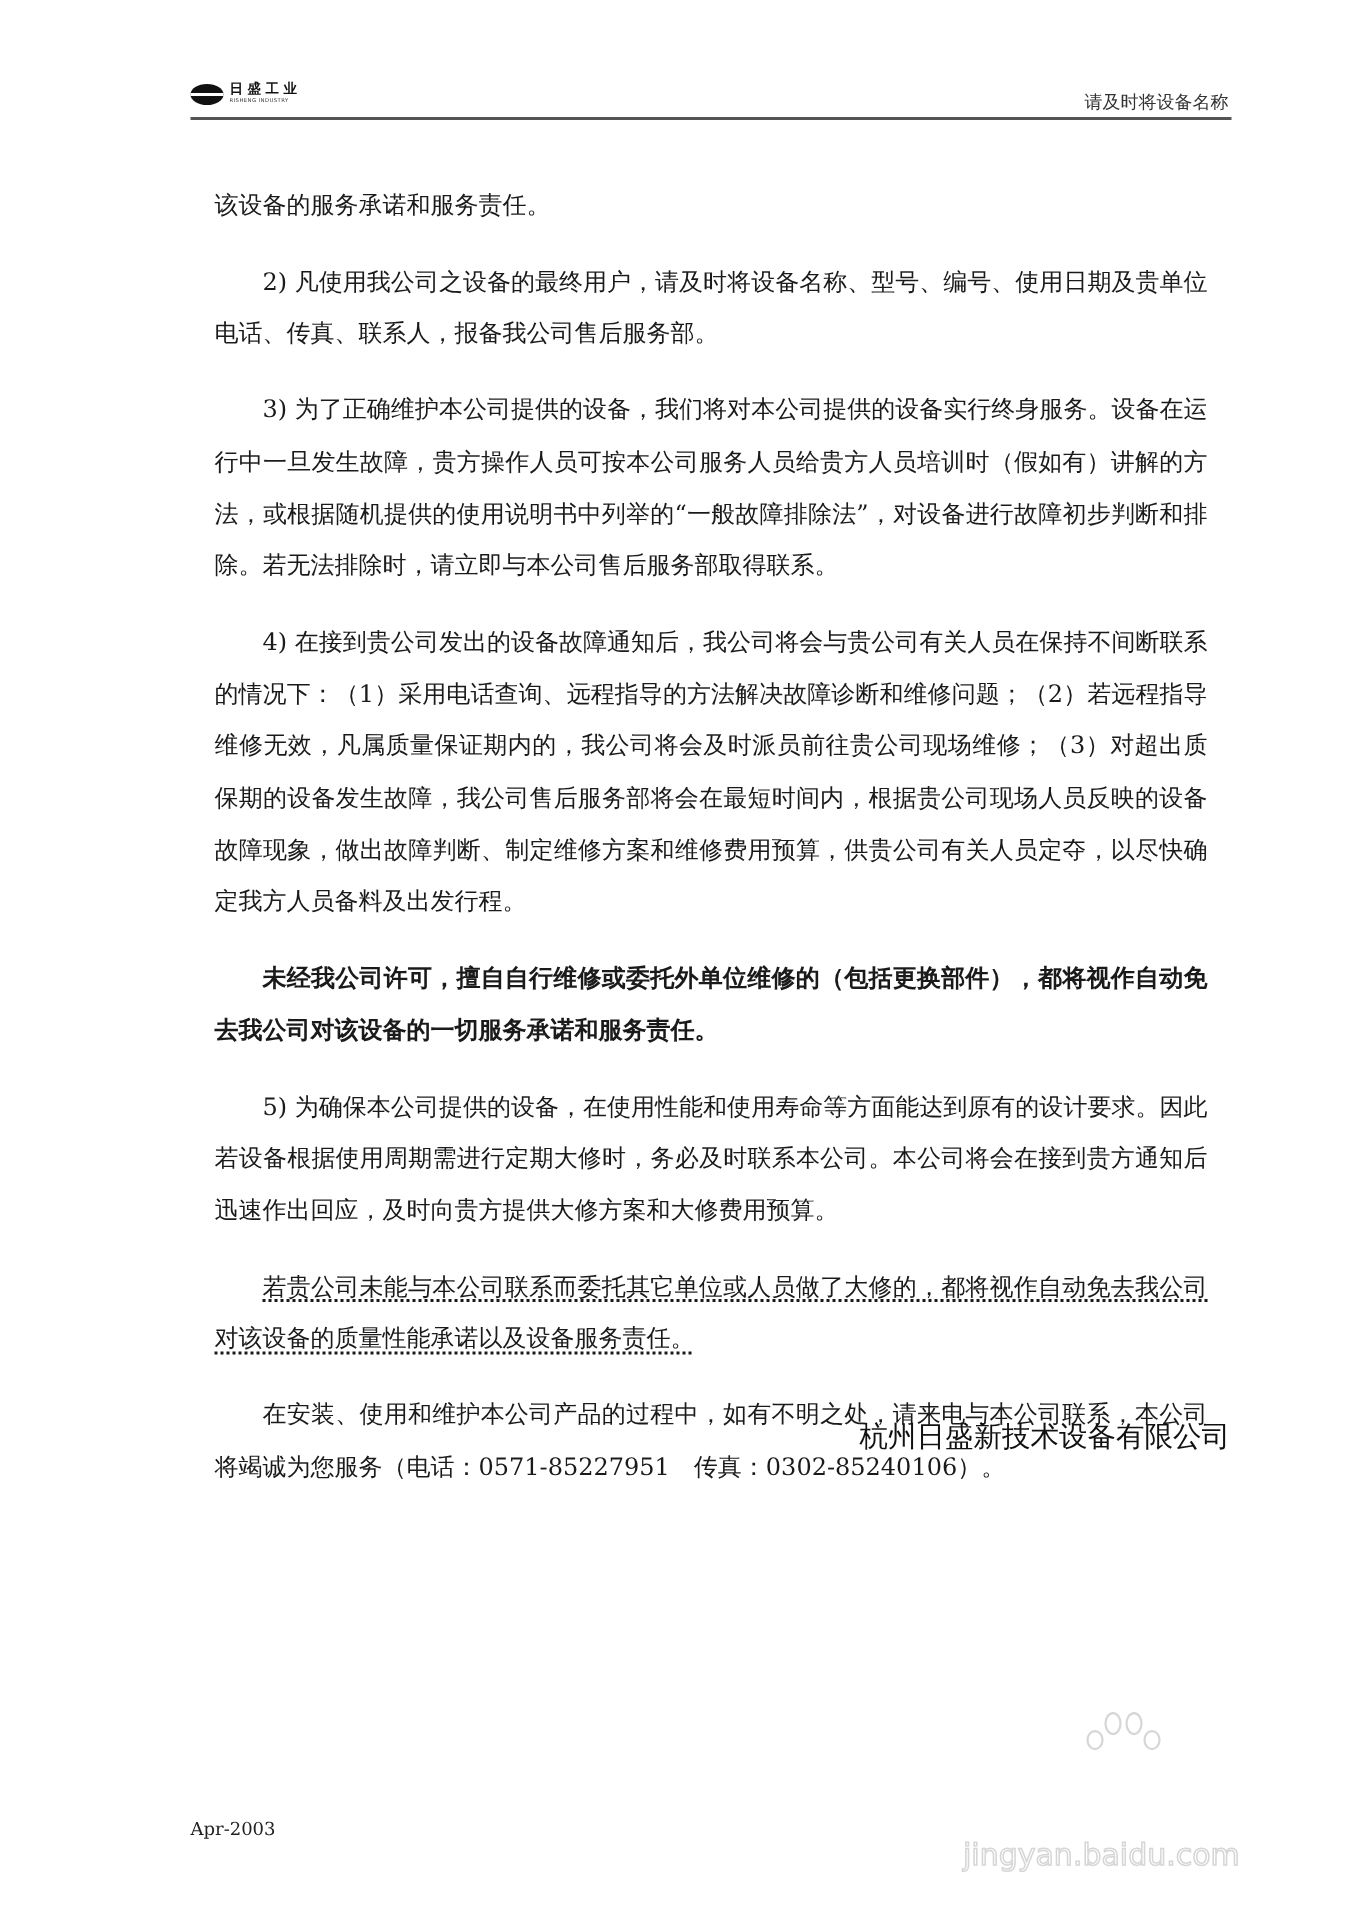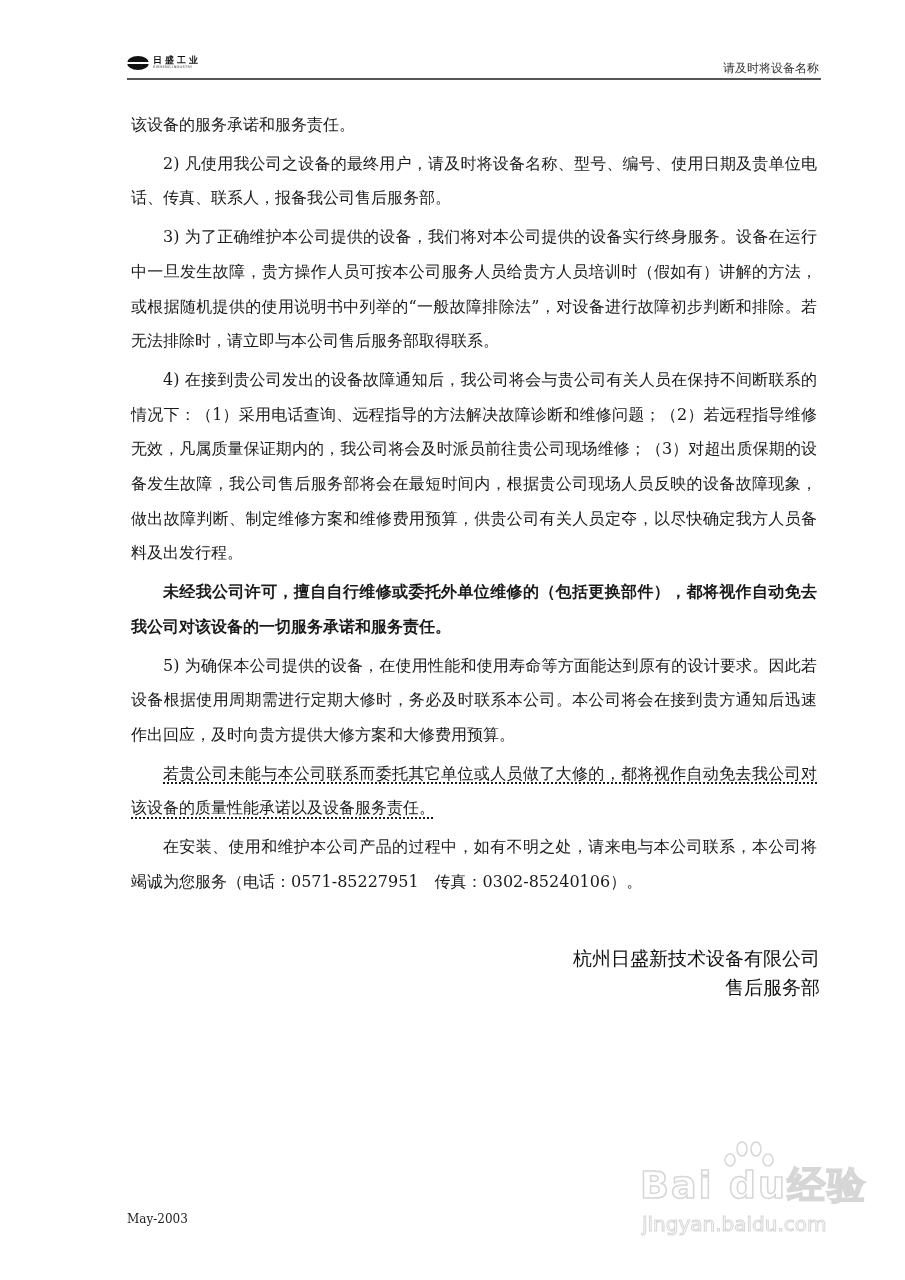--- a/index.html
+++ b/index.html
@@ -10,34 +10,34 @@
     .logo-mark { width: 22px; height: 14px; border-radius: 50%; background: #111; position: relative; }
     .logo-mark::after { content: ""; position: absolute; left: 0; right: 0; top: 6px; height: 2px; background: #fff; }
     .logo-text { margin-left: 4px; display: flex; flex-direction: column; line-height: 1; }
     .logo-cn { font-family: "DejaVu Sans", sans-serif; font-size: 9px; font-weight: bold; letter-spacing: 3px; color: #111; }
     .logo-en { font-family: "DejaVu Sans", sans-serif; font-size: 3.5px; letter-spacing: 0.3px; color: #333; margin-top: 1px; }
     .header-title { position: absolute; right: 2px; top: 10px; font-family: "DejaVu Sans", sans-serif; font-size: 12px; color: #333; }
     .header-rule { position: absolute; left: 0; top: 28px; width: 694px; height: 2px; background: #555; }
 
     .content { position: absolute; left: 127px; top: 104px; width: 694px;
                font-size: 16px; line-height: 34.7px; }
-    .content p { margin: 4px; text-align: justify; text-align-last: left; }
+    .content p { margin: 16px; text-align: justify; text-align-last: left; }
     .indent { text-indent: 2em; }
     .bold { font-weight: bold; }
     .dotted { text-decoration: underline dotted; text-decoration-thickness: 2px; text-underline-offset: 4px; }
 
     .signature { position: absolute; left: 500px; top: 944px; width: 320px; text-align: right;
                  font-family: "DejaVu Sans", sans-serif; font-size: 19px; line-height: 29px; color: #111; }
     .footer-date { position: absolute; left: 127px; top: 1212px; font-size: 12px; color: #222; }
 
     .watermark { position: absolute; left: 640px; top: 1140px; width: 240px; height: 110px; color: #e2e2e2; }
     .wm-logo { font-family: "DejaVu Sans", sans-serif; font-weight: bold; font-size: 38px; letter-spacing: 2px;
                color: #fff; -webkit-text-stroke: 1.5px #d6d6d6; position: absolute; left: 0; top: 20px; }
     .wm-paw { position: absolute; left: 78px; top: 0px; width: 60px; height: 30px; }
-    .wm-url { position: absolute; left: 2px; top: 72px; font-family: "DejaVu Sans", sans-serif; font-size: 20px;
+    .wm-url { position: absolute; left: 2px; top: 84px; font-family: "DejaVu Sans", sans-serif; font-size: 20px;
               color: #fff; -webkit-text-stroke: 1px #d6d6d6; }
   </style>
 </head>
 <body>
 
 <div class="header">
   <div class="logo">
     <span class="logo-mark"></span>
     <span class="logo-text">
       <span class="logo-cn">日盛工业</span>
@@ -54,31 +54,27 @@
   <p class="indent">3) 为了正确维护本公司提供的设备，我们将对本公司提供的设备实行终身服务。设备在运行中一旦发生故障，贵方操作人员可按本公司服务人员给贵方人员培训时（假如有）讲解的方法，或根据随机提供的使用说明书中列举的“一般故障排除法”，对设备进行故障初步判断和排除。若无法排除时，请立即与本公司售后服务部取得联系。</p>
   <p class="indent">4) 在接到贵公司发出的设备故障通知后，我公司将会与贵公司有关人员在保持不间断联系的情况下：（1）采用电话查询、远程指导的方法解决故障诊断和维修问题；（2）若远程指导维修无效，凡属质量保证期内的，我公司将会及时派员前往贵公司现场维修；（3）对超出质保期的设备发生故障，我公司售后服务部将会在最短时间内，根据贵公司现场人员反映的设备故障现象，做出故障判断、制定维修方案和维修费用预算，供贵公司有关人员定夺，以尽快确定我方人员备料及出发行程。</p>
   <p class="indent bold">未经我公司许可，擅自自行维修或委托外单位维修的（包括更换部件），都将视作自动免去我公司对该设备的一切服务承诺和服务责任。</p>
   <p class="indent">5) 为确保本公司提供的设备，在使用性能和使用寿命等方面能达到原有的设计要求。因此若设备根据使用周期需进行定期大修时，务必及时联系本公司。本公司将会在接到贵方通知后迅速作出回应，及时向贵方提供大修方案和大修费用预算。</p>
   <p class="indent"><span class="dotted">若贵公司未能与本公司联系而委托其它单位或人员做了大修的，都将视作自动免去我公司对该设备的质量性能承诺以及设备服务责任。</span></p>
   <p class="indent">在安装、使用和维护本公司产品的过程中，如有不明之处，请来电与本公司联系，本公司将竭诚为您服务（电话：0571-85227951　传真：0302-85240106）。</p>
 </div>
 
 <div class="signature">
   <div>杭州日盛新技术设备有限公司</div>
-  <div>售后服务部</div>
 </div>
 
-<div class="footer-date">May-2003</div>
+<div class="footer-date">Apr-2003</div>
 
 <div class="watermark">
   <svg class="wm-paw" viewBox="0 0 60 30">
     <g fill="#fff" stroke="#d6d6d6" stroke-width="1.5">
       <ellipse cx="12" cy="20" rx="5" ry="6"></ellipse>
       <ellipse cx="24" cy="9" rx="5" ry="7"></ellipse>
       <ellipse cx="38" cy="9" rx="5" ry="7"></ellipse>
       <ellipse cx="50" cy="20" rx="5" ry="6"></ellipse>
     </g>
   </svg>
-  <div class="wm-logo">
-    <span>Bai du</span><span>经验</span>
-  </div>
   <div class="wm-url">jingyan.baidu.com</div>
 </div>
 
 </body></html>

